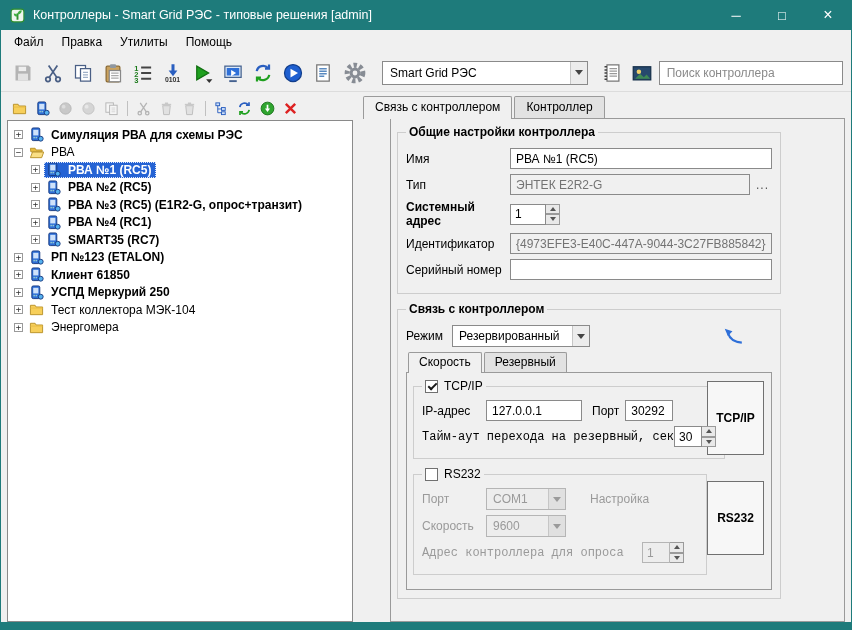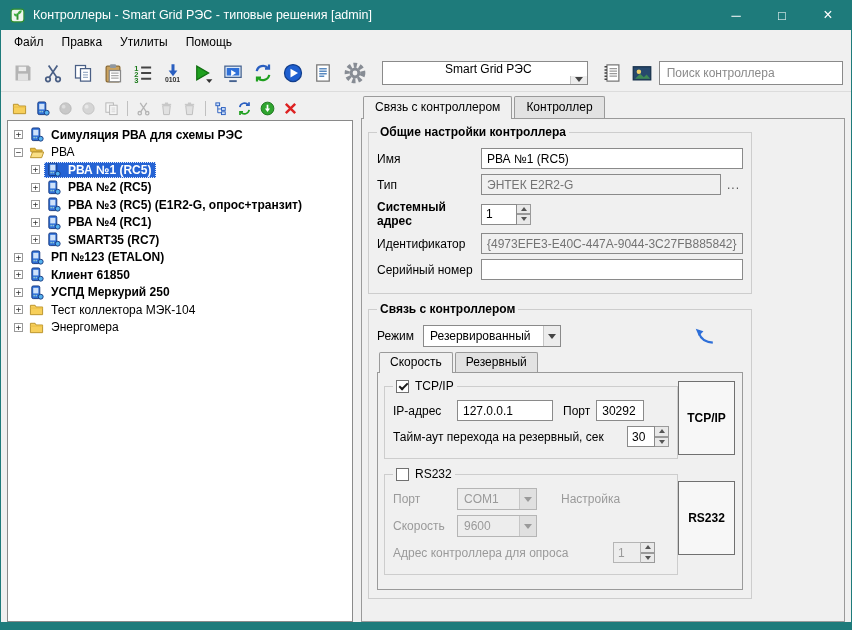--- a/index.html
+++ b/index.html
@@ -22,21 +22,21 @@
   .menu-item { padding:3px 9px; }
 
   
   .toolbar { flex:0 0 38px; display:flex; align-items:center; padding:0 8px 0 8px; gap:3px; border-bottom:1px solid #dcdcdc; }
   .tb-group { display:flex; align-items:center; gap:3px; }
   .tbtn { width:27px; height:28px; display:flex; align-items:center; justify-content:center; border:1px solid transparent; }
   .tbtn .svg-icon { width:20px; height:20px; display:inline-flex; }
   .tbtn.large { width:32px; } .tbtn.large .svg-icon { width:24px; height:24px; }
   .tbtn.disabled { opacity:.45; filter:grayscale(1); }
   .svg-icon svg { width:100%; height:100%; display:block; }
-  .tb-combo { width:210px; height:24px; background:#fff; border:1px solid #8a8a8a; display:flex; align-items:center; padding-left:7px; margin:0 8px;flex-direction:column; }
+  .tb-combo { width:210px; height:24px; background:#fff; border:1px solid #8a8a8a; display:flex; align-items:center; padding-left:7px; margin:0 8px; }
   .combo-arrow { margin-left:auto; width:17px; height:100%; display:flex; align-items:center; justify-content:center; background:#ececec; border-left:1px solid #c6c6c6; }
   .tri { width:0; height:0; border-left:4px solid transparent; border-right:4px solid transparent; border-top:5px solid #444; }
   .tb-search { margin-left:auto; width:188px; height:24px; border:1px solid #8a8a8a; padding:0 7px; font:inherit; background:#fff; }
   .tb-search::placeholder { color:#8a8a8a; }
 
   
   .content { flex:1; display:flex; padding:4px 6px 0 6px; gap:8px; min-height:0; }
   .left-panel { width:346px; display:flex; flex-direction:column; }
   .tree-toolbar { flex:0 0 24px; display:flex; align-items:center; gap:2px; padding:0 2px; }
   .sbtn { width:21px; height:21px; display:flex; align-items:center; justify-content:center; }
@@ -52,21 +52,21 @@
   .bold { font-weight:bold; }
   .row-content.selected { background:#2563d4; }
   .row-content.selected .tree-label { color:#fff; }
   .row-content.selected { outline:1px dotted rgba(255,255,255,.85); outline-offset:-1px; }
 
   
   .right-panel { flex:1; display:flex; flex-direction:column; min-width:0; }
   .tabs { display:flex; height:22px; padding-left:2px; position:relative; z-index:2; }
   .tab { padding:3px 11px 0 11px; border:1px solid #9a9a9a; border-bottom:none; background:#e2e2e2; margin-right:2px; border-radius:2px 2px 0 0; height:22px; }
   .tab.active { background:#f0f0f0; height:23px; margin-bottom:-1px; }
-  .tabpage { flex:1; border:1px solid #9a9a9a; background:#f0f0f0; padding:6px 6px; overflow:hidden; position:relative; z-index:1; }
+  .tabpage { flex:1; border:1px solid #9a9a9a; background:#f0f0f0; padding:6px 6px; overflow:hidden; position:relative; z-index:1;margin-left:29px; }
 
   fieldset.grp { border:1px solid #cdcdcd; margin:0 0 8px 0; padding:4px 8px 8px 8px; width:384px; }
   fieldset.grp legend { font-weight:bold; padding:0 3px; }
   .frow { display:flex; align-items:center; margin:5px 0; }
   .flabel { width:104px; flex:none; }
   .w64 { width:64px; }
   input.text { height:21px; border:1px solid #8a8a8a; padding:0 5px; font:inherit; flex:1; background:#fff; min-width:0; }
   input.ro { background:#f0f0f0; color:#737373; }
   .more-btn { width:22px; height:18px; border:none; background:transparent; color:#555; font:inherit; letter-spacing:1px; }
 
@@ -102,21 +102,21 @@
   .inner-right { flex:1; display:flex; flex-direction:column; align-items:flex-start; }
   .side-btn { width:57px; height:74px; border:1px solid #707070; background:#f7f7f7; font:inherit; font-weight:bold; }
   .side-btn.first { margin-top:2px; }
   .side-btn.second { margin-top:26px; }
 
   .dis { color:#9a9a9a; }
   .settings { margin-left:24px; }
   .plbl { margin-left:10px; margin-right:6px; flex:none; }
   .ipw { max-width:96px; }
   .portw { max-width:48px; }
-  .stretch { flex:1; white-space:nowrap; }
+  .stretch { flex:1; white-space:nowrap;font-family:Liberation Mono, monospace; }
 
   .pointer-icon { margin-left:auto; margin-right:28px; width:22px; height:18px; display:inline-flex; }
   .pointer-icon svg { width:100%; height:100%; }
 
   .bottom-edge { flex:0 0 8px; background:#1e7b7b; }
 </style>
 </head>
 <body>
 
 <div class="window">

